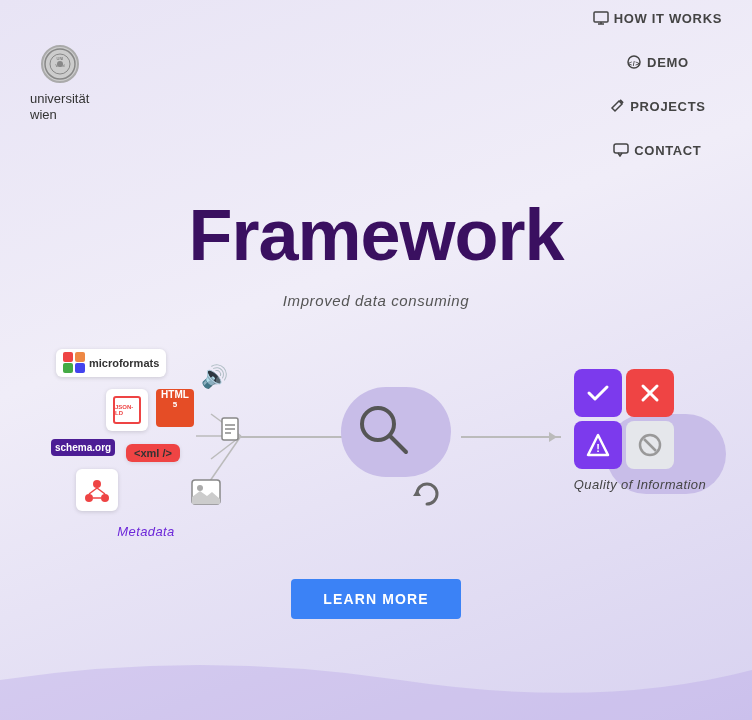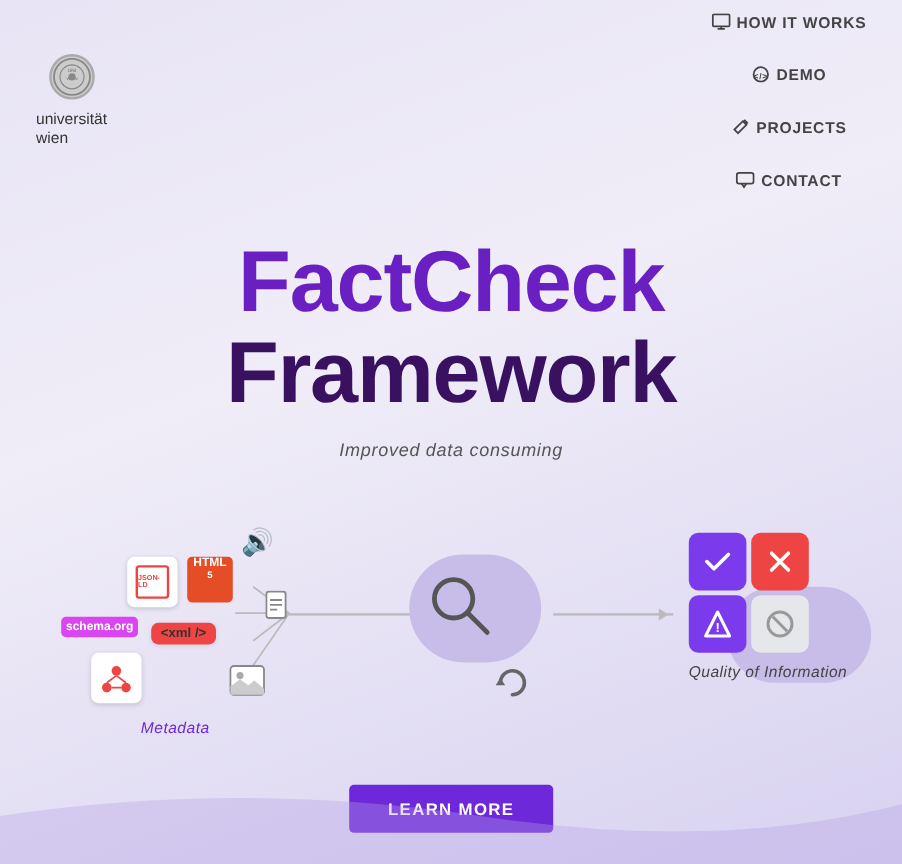--- a/index.html
+++ b/index.html
@@ -164,21 +164,21 @@
     .doc-icon {
       position: absolute;
       top: 78px; left: 175px;
       font-size: 22px; color: #888;
     }
 
     
     .schema-badge {
       position: absolute;
       top: 100px; left: 5px;
-      background: #d946ef;
+      background: #4c1d95;
       color: white;
       font-size: 10px; font-weight: 700;
       padding: 3px 4px;
       border-radius: 4px;
     }
 
     
     .xml-badge {
       position: absolute;
       top: 105px; left: 80px;
@@ -302,21 +302,21 @@
       letter-spacing: 0.03em;
       white-space: nowrap;
     }
 
     
     .cta-area {
       text-align: center;
       margin-top: 10px;
     }
     .learn-more-btn {
-      background: #6d28d9;
+      background: #3b82f6;
       color: white;
       border: none;
       padding: 12px 32px;
       font-size: 14px;
       font-weight: 700;
       letter-spacing: 0.08em;
       border-radius: 4px;
       cursor: pointer;
     }
 
@@ -383,37 +383,45 @@
             <rect x="1" y="1" width="14" height="9" rx="2" fill="none" stroke="#444" stroke-width="1.5"></rect>
             <path d="M5 10 L7 13 L9 10" fill="none" stroke="#444" stroke-width="1.5"></path>
           </svg>
       </span>
       <span>CONTACT</span>
     </a>
   </div>
 </nav>
 
 <div class="hero">
-  <h1>FactCheck</h1>
   <h2>Framework</h2>
   <p class="hero-subtitle">Improved data consuming</p>
 </div>
 
 <div class="diagram-area">
 
   <svg style="position:absolute;top:0;left:0;width:100%;height:100%;z-index:0;overflow:visible;">
 
     <line x1="165" y1="75" x2="195" y2="97" stroke="#bbb" stroke-width="1.5"></line>
     <line x1="150" y1="97" x2="195" y2="97" stroke="#bbb" stroke-width="1.5"></line>
     <line x1="165" y1="120" x2="195" y2="97" stroke="#bbb" stroke-width="1.5"></line>
     <line x1="155" y1="155" x2="195" y2="97" stroke="#bbb" stroke-width="1.5"></line>
   </svg>
 
   <div class="metadata-group">
 
+    <div class="mf-badge">
+      <div class="mf-icon-block">
+        <div class="mf-sq" style="background:#e44;"></div>
+        <div class="mf-sq" style="background:#e84;"></div>
+        <div class="mf-sq" style="background:#4a4;"></div>
+        <div class="mf-sq" style="background:#44e;"></div>
+      </div>
+      <span>microformats</span>
+    </div>
 
     <div class="json-ld-box">
       <div class="json-ld-inner">
         <span style="font-size:6px;font-weight:900;">JSON-LD</span>
       </div>
     </div>
 
     <div class="html5-box">
       <span style="font-size:10px;font-weight:900;color:white;">HTML</span>
       <span style="font-size:8px;font-weight:900;color:white;">5</span>

